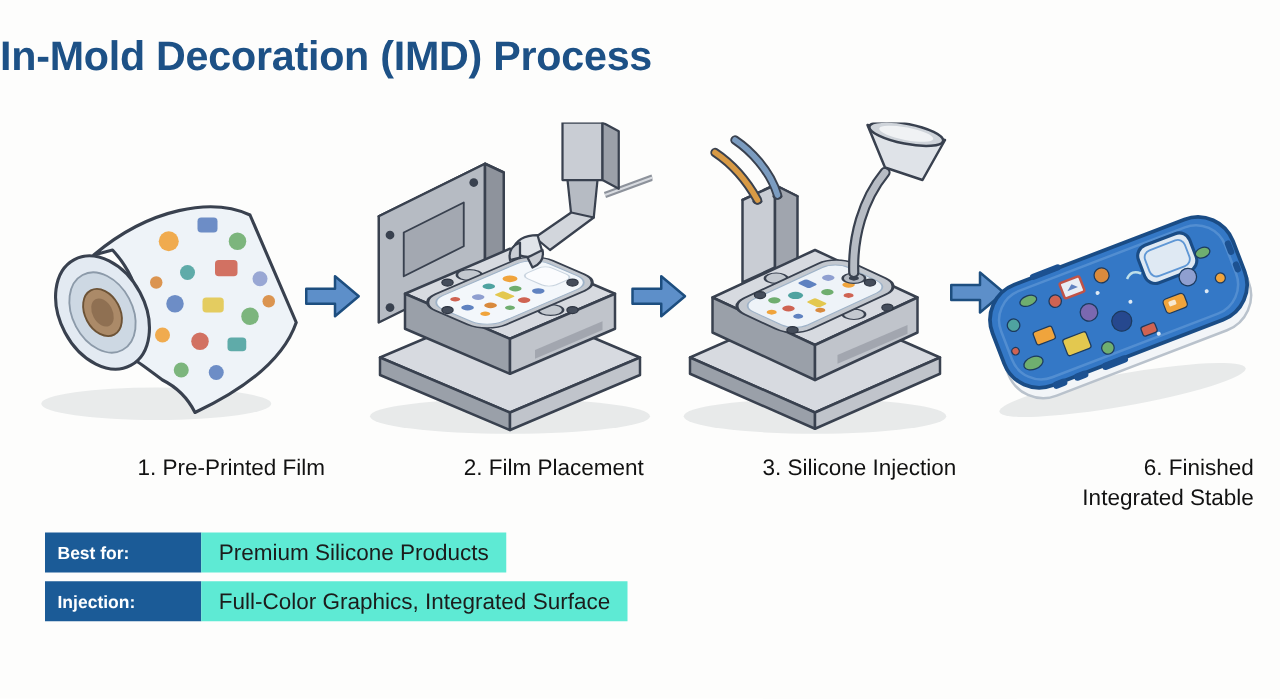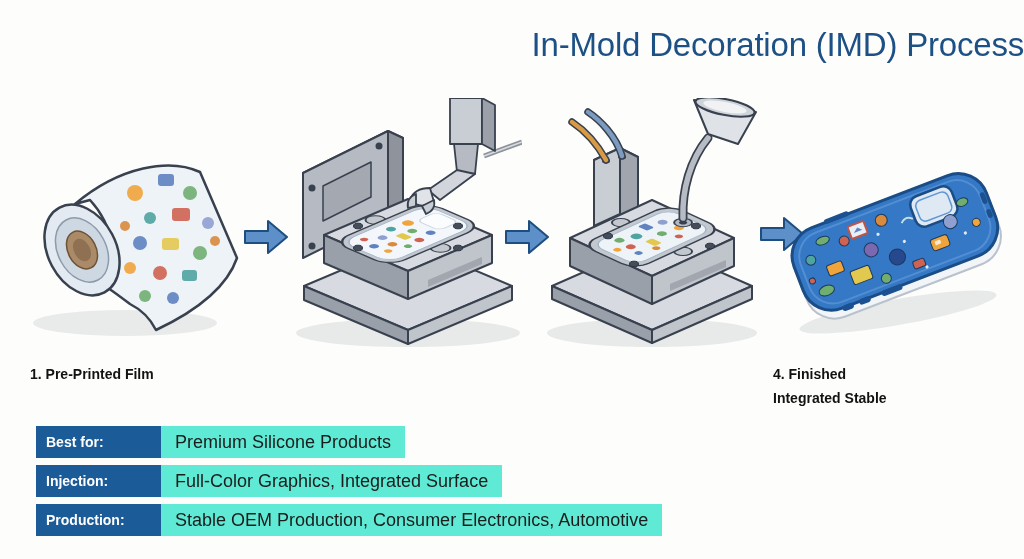--- a/index.html
+++ b/index.html
@@ -4,28 +4,28 @@
 <style>
   * { margin:0; padding:0; box-sizing:border-box; }
   html,body { background:#ffffff; }
   body { font-family:"Liberation Sans", sans-serif; }
   .canvas {
     position:relative; width:1024px; height:559px;
     background:#fdfdfc; overflow:hidden;
   }
   .title {
     position:absolute; top:26px; left:0; width:100%;
-    text-align:right; font-size:33px; font-weight:400;
+    text-align:left; font-size:33px; font-weight:700;
     color:#1d5186; letter-spacing:-0.2px;
   }
   .illu { position:absolute; }
   .arrow { position:absolute; width:48px; height:40px; }
   .step-label {
-    position:absolute; width:230px; text-align:left;
-    font-size:14px; font-weight:700; color:#121212; line-height:24px;
+    position:absolute; width:230px; text-align:right;
+    font-size:18px; font-weight:400; color:#121212; line-height:24px;
   }
   .info-table { position:absolute; left:36px; top:426px; }
   .info-row { display:flex; margin-bottom:7px; height:32px; }
   .info-label {
     background:#1b5b97; color:#ffffff; font-weight:700; font-size:14px;
     line-height:32px; width:125px; padding-left:10px; flex:0 0 auto;
   }
   .info-value {
     background:#5eead4; color:#1c1c1c; font-size:18px;
     line-height:32px; padding:0 14px; white-space:nowrap;
@@ -271,34 +271,35 @@
         </g>
       </g>
     </svg>
   </div>
 
   <div class="step-label" style="left:30px; top:362px;">
     <div>1. Pre-Printed Film</div>
     <div></div>
   </div>
   <div class="step-label" style="left:285px; top:362px;">
+    <div>2. Film Placement</div>
+  </div>
+  <div class="step-label" style="left:535px; top:362px;">
+    <div>3. Silicone Injection</div>
+    <div></div>
   </div>
   <div class="step-label" style="left:773px; top:362px;">
-    <div>4. Finished</div>
+    <div>6. Finished</div>
     <div>Integrated Stable</div>
   </div>
 
   <div class="info-table">
     <div class="info-row">
       <div class="info-label">Best for:</div>
       <div class="info-value">Premium Silicone Products</div>
     </div>
     <div class="info-row">
       <div class="info-label">Injection:</div>
       <div class="info-value">Full-Color Graphics, Integrated Surface</div>
     </div>
-    <div class="info-row">
-      <div class="info-label">Production:</div>
-      <div class="info-value">Stable OEM Production, Consumer Electronics, Automotive</div>
-    </div>
   </div>
 
 </div>
 
 </body></html>

